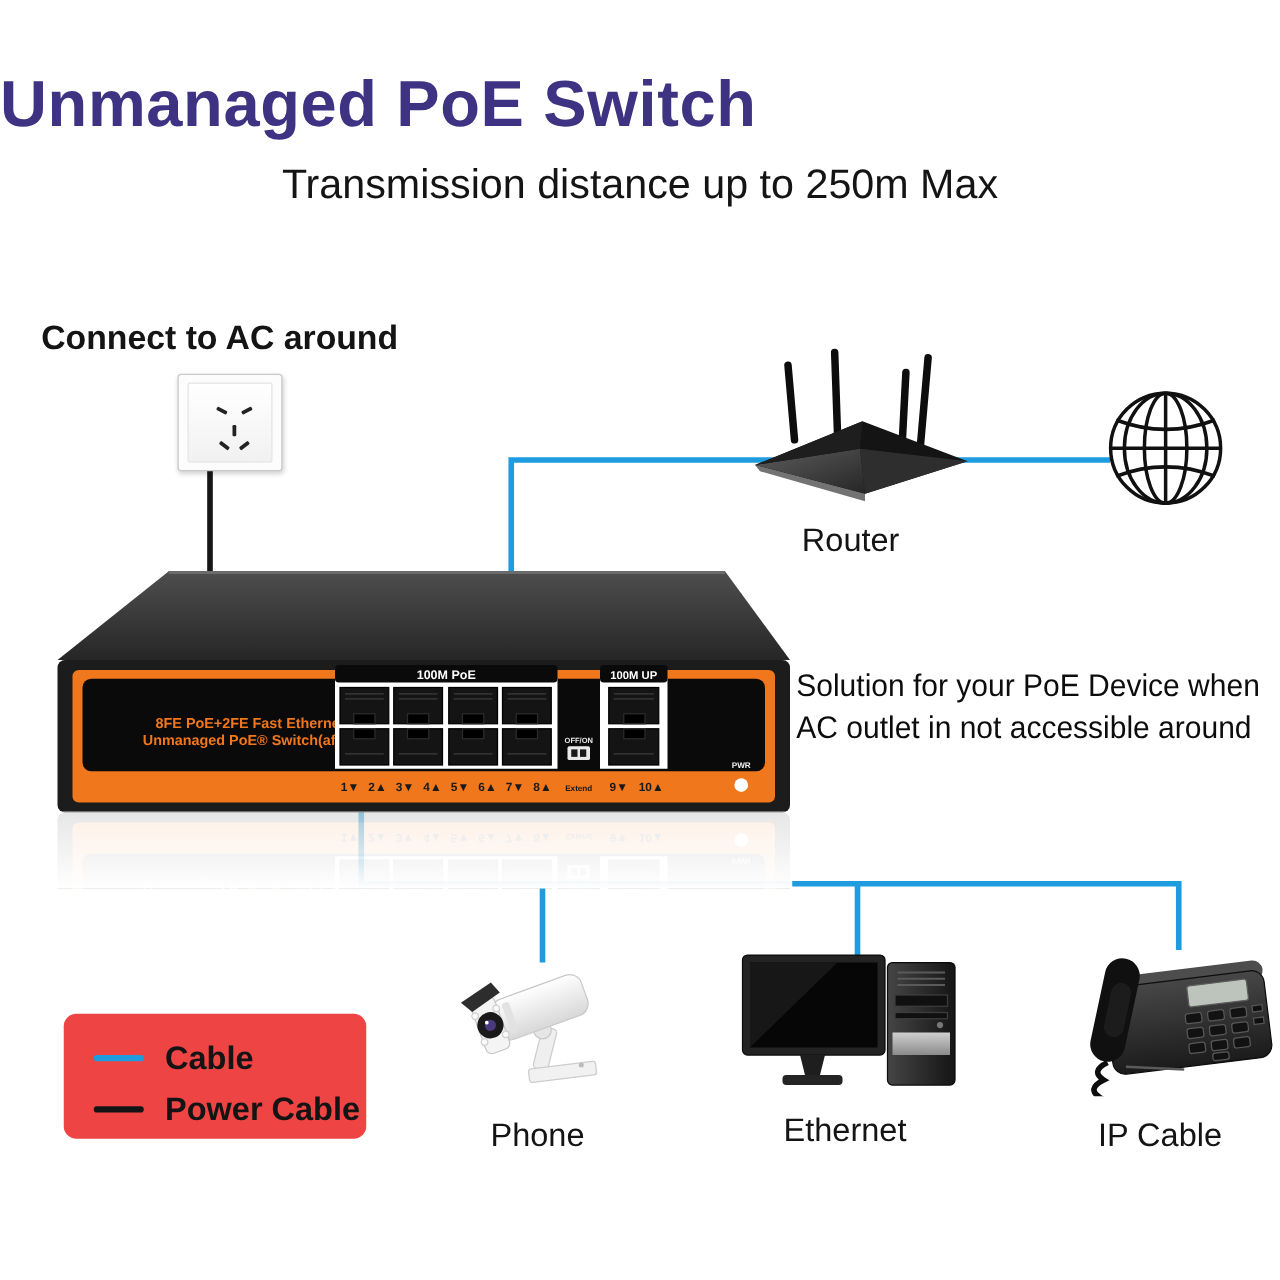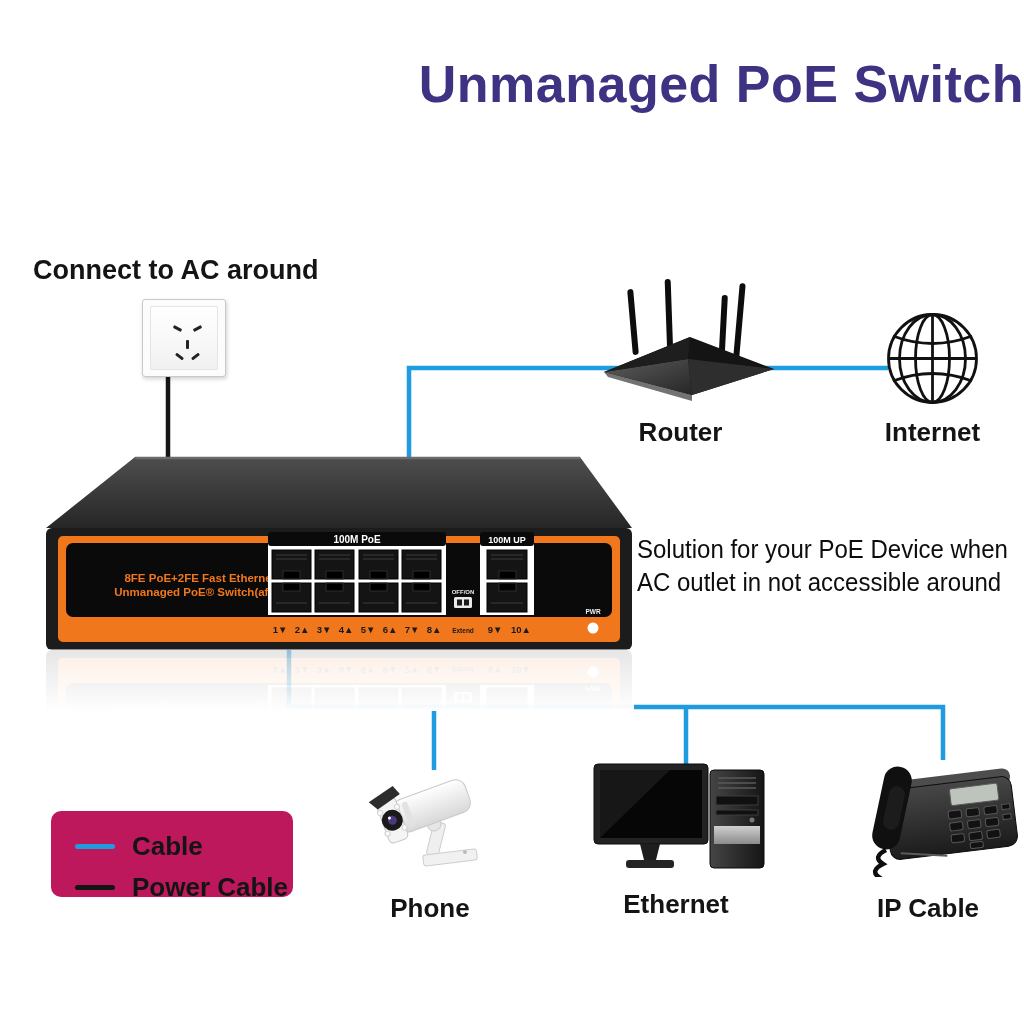--- a/index.html
+++ b/index.html
@@ -1,55 +1,56 @@
 <!DOCTYPE html>
 <html><head>
 <meta charset="utf-8">
 <style>
   html,body{margin:0;padding:0;background:#fff;}
   .canvas{position:relative;width:1024px;height:1024px;background:#ffffff;overflow:hidden;
           font-family:"Liberation Sans","DejaVu Sans",sans-serif;color:#141414;}
   .abs{position:absolute;}
-  .title{left:0;right:0;top:54px;text-align:right;font-size:52px;font-weight:bold;
+  .title{left:0;right:0;top:54px;text-align:left;font-size:52px;font-weight:bold;
          color:#3e3382;letter-spacing:.5px;}
   .subtitle{left:0;right:0;top:128px;text-align:center;font-size:33px;font-weight:500;color:#141414;}
   .ac-label{left:33px;top:255px;font-size:27px;font-weight:bold;}
   .note{left:637px;top:533px;width:400px;font-size:25px;line-height:33px;color:#0d0d0d;
         transform:scaleX(.96);transform-origin:left top;}
-  .dev-label{font-size:26px;font-weight:bold;text-align:center;}
+  .dev-label{font-size:26px;font-weight:normal;text-align:center;}
   
   .outlet{left:142px;top:299px;width:82px;height:76px;background:#fcfcfc;border:1px solid #c9c9c9;
           border-radius:3px;box-shadow:1px 2px 4px rgba(0,0,0,.18);}
   .outlet-inner{position:absolute;left:7px;top:6px;right:7px;bottom:6px;border:1px solid #e4e4e4;
           border-radius:2px;background:linear-gradient(180deg,#ffffff,#f1f1f1);}
   .slot{position:absolute;background:#222;border-radius:1px;}
   .slot-tl{width:9px;height:3px;left:22px;top:20px;transform:rotate(28deg);}
   .slot-tr{width:9px;height:3px;left:42px;top:20px;transform:rotate(-28deg);}
   .slot-mv{width:3px;height:9px;left:35px;top:33px;}
   .slot-bl{width:9px;height:3px;left:24px;top:48px;transform:rotate(38deg);}
   .slot-br{width:9px;height:3px;left:40px;top:48px;transform:rotate(-38deg);}
   
-  .legend{left:51px;top:811px;width:242px;height:86px;background:#be185d;border-radius:10px;}
+  .legend{left:51px;top:811px;width:242px;height:100px;background:#ef4444;border-radius:10px;}
   .legend-row{position:absolute;left:24px;display:flex;align-items:center;gap:17px;}
   .legend-row.r1{top:20px;}
   .legend-row.r2{top:61px;text-align:right;}
   .swatch{width:40px;height:5px;border-radius:2.5px;flex:0 0 auto;}
   .swatch-blue{background:#1f9ce0;}
   .swatch-black{background:#141414;}
   .legend-label{font-size:26px;font-weight:bold;}
   svg{display:block;}
   svg text{font-family:"Liberation Sans","DejaVu Sans",sans-serif;}
   .z1{z-index:1;} .z2{z-index:2;}
 </style>
 </head>
 <body>
 
 <div class="canvas">
 
   <div class="abs title">Unmanaged PoE Switch</div>
+  <div class="abs subtitle">Transmission distance up to 250m Max</div>
   <div class="abs ac-label">Connect to AC around</div>
 
   <svg class="abs z1" style="left:0;top:0" width="1024" height="1024" viewBox="0 0 1024 1024">
     <path d="M168 374 V 466" stroke="#161616" stroke-width="4.5" fill="none"></path>
     <path d="M409 536 V 368 H 652" stroke="#1f9ce0" stroke-width="4.5" fill="none"></path>
     <path d="M750 368 H 888" stroke="#1f9ce0" stroke-width="4.5" fill="none"></path>
     <path d="M289 630 V 707 H 943 V 760 M434 707 V 770 M686 707 V 766" stroke="#1f9ce0" stroke-width="4.5" fill="none"></path>
   </svg>
 
   <div class="abs z2 outlet">
@@ -180,21 +181,20 @@
     <g stroke="#111111" stroke-width="2.8" fill="none">
       <circle cx="47.5" cy="47.5" r="44"></circle>
       <ellipse cx="47.5" cy="47.5" rx="17" ry="44"></ellipse>
       <ellipse cx="47.5" cy="47.5" rx="33" ry="44"></ellipse>
       <line x1="47.5" y1="3.5" x2="47.5" y2="91.5"></line>
       <line x1="3.5" y1="47.5" x2="91.5" y2="47.5"></line>
       <path d="M8 25 Q47.5 40 87 25"></path>
       <path d="M8 70 Q47.5 55 87 70"></path>
     </g>
   </svg>
-  <div class="abs dev-label" style="left:860px;top:417px;width:145px;">Internet</div>
 
   <div class="abs note">
     <div>Solution for your PoE Device when</div>
     <div>AC outlet in not accessible around</div>
   </div>
 
   <svg class="abs z2" style="left:368px;top:760px" width="130" height="118" viewBox="0 0 130 118">
     <defs>
       <linearGradient id="gCam" x1="0" y1="0" x2="0" y2="1">
         <stop offset="0" stop-color="#ffffff"></stop>

